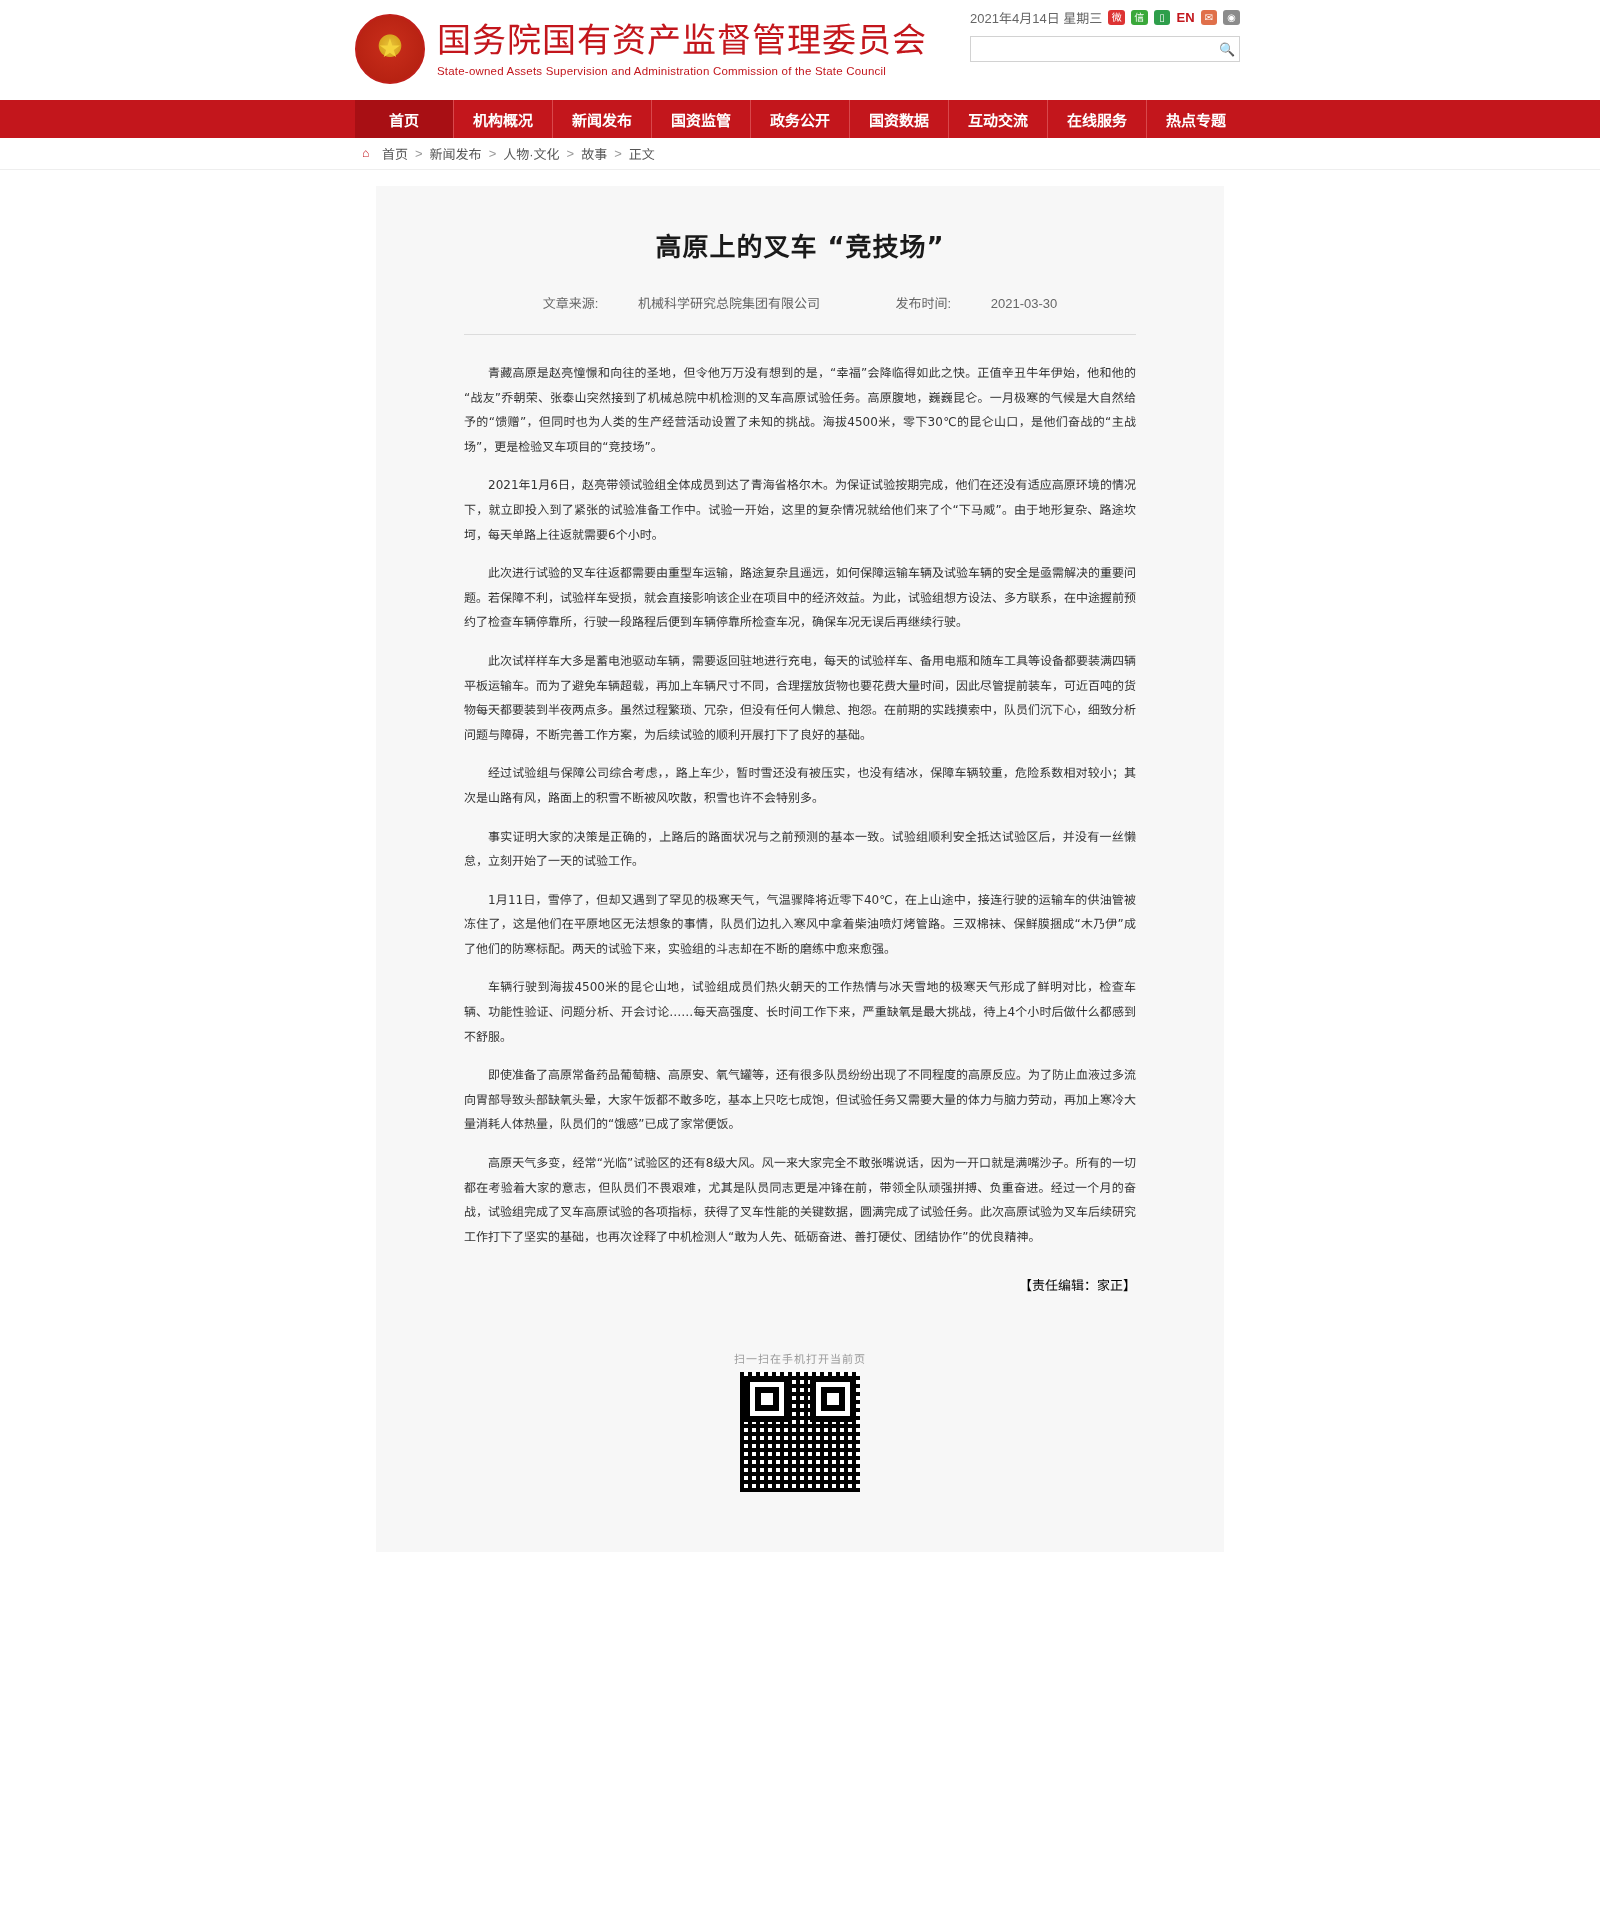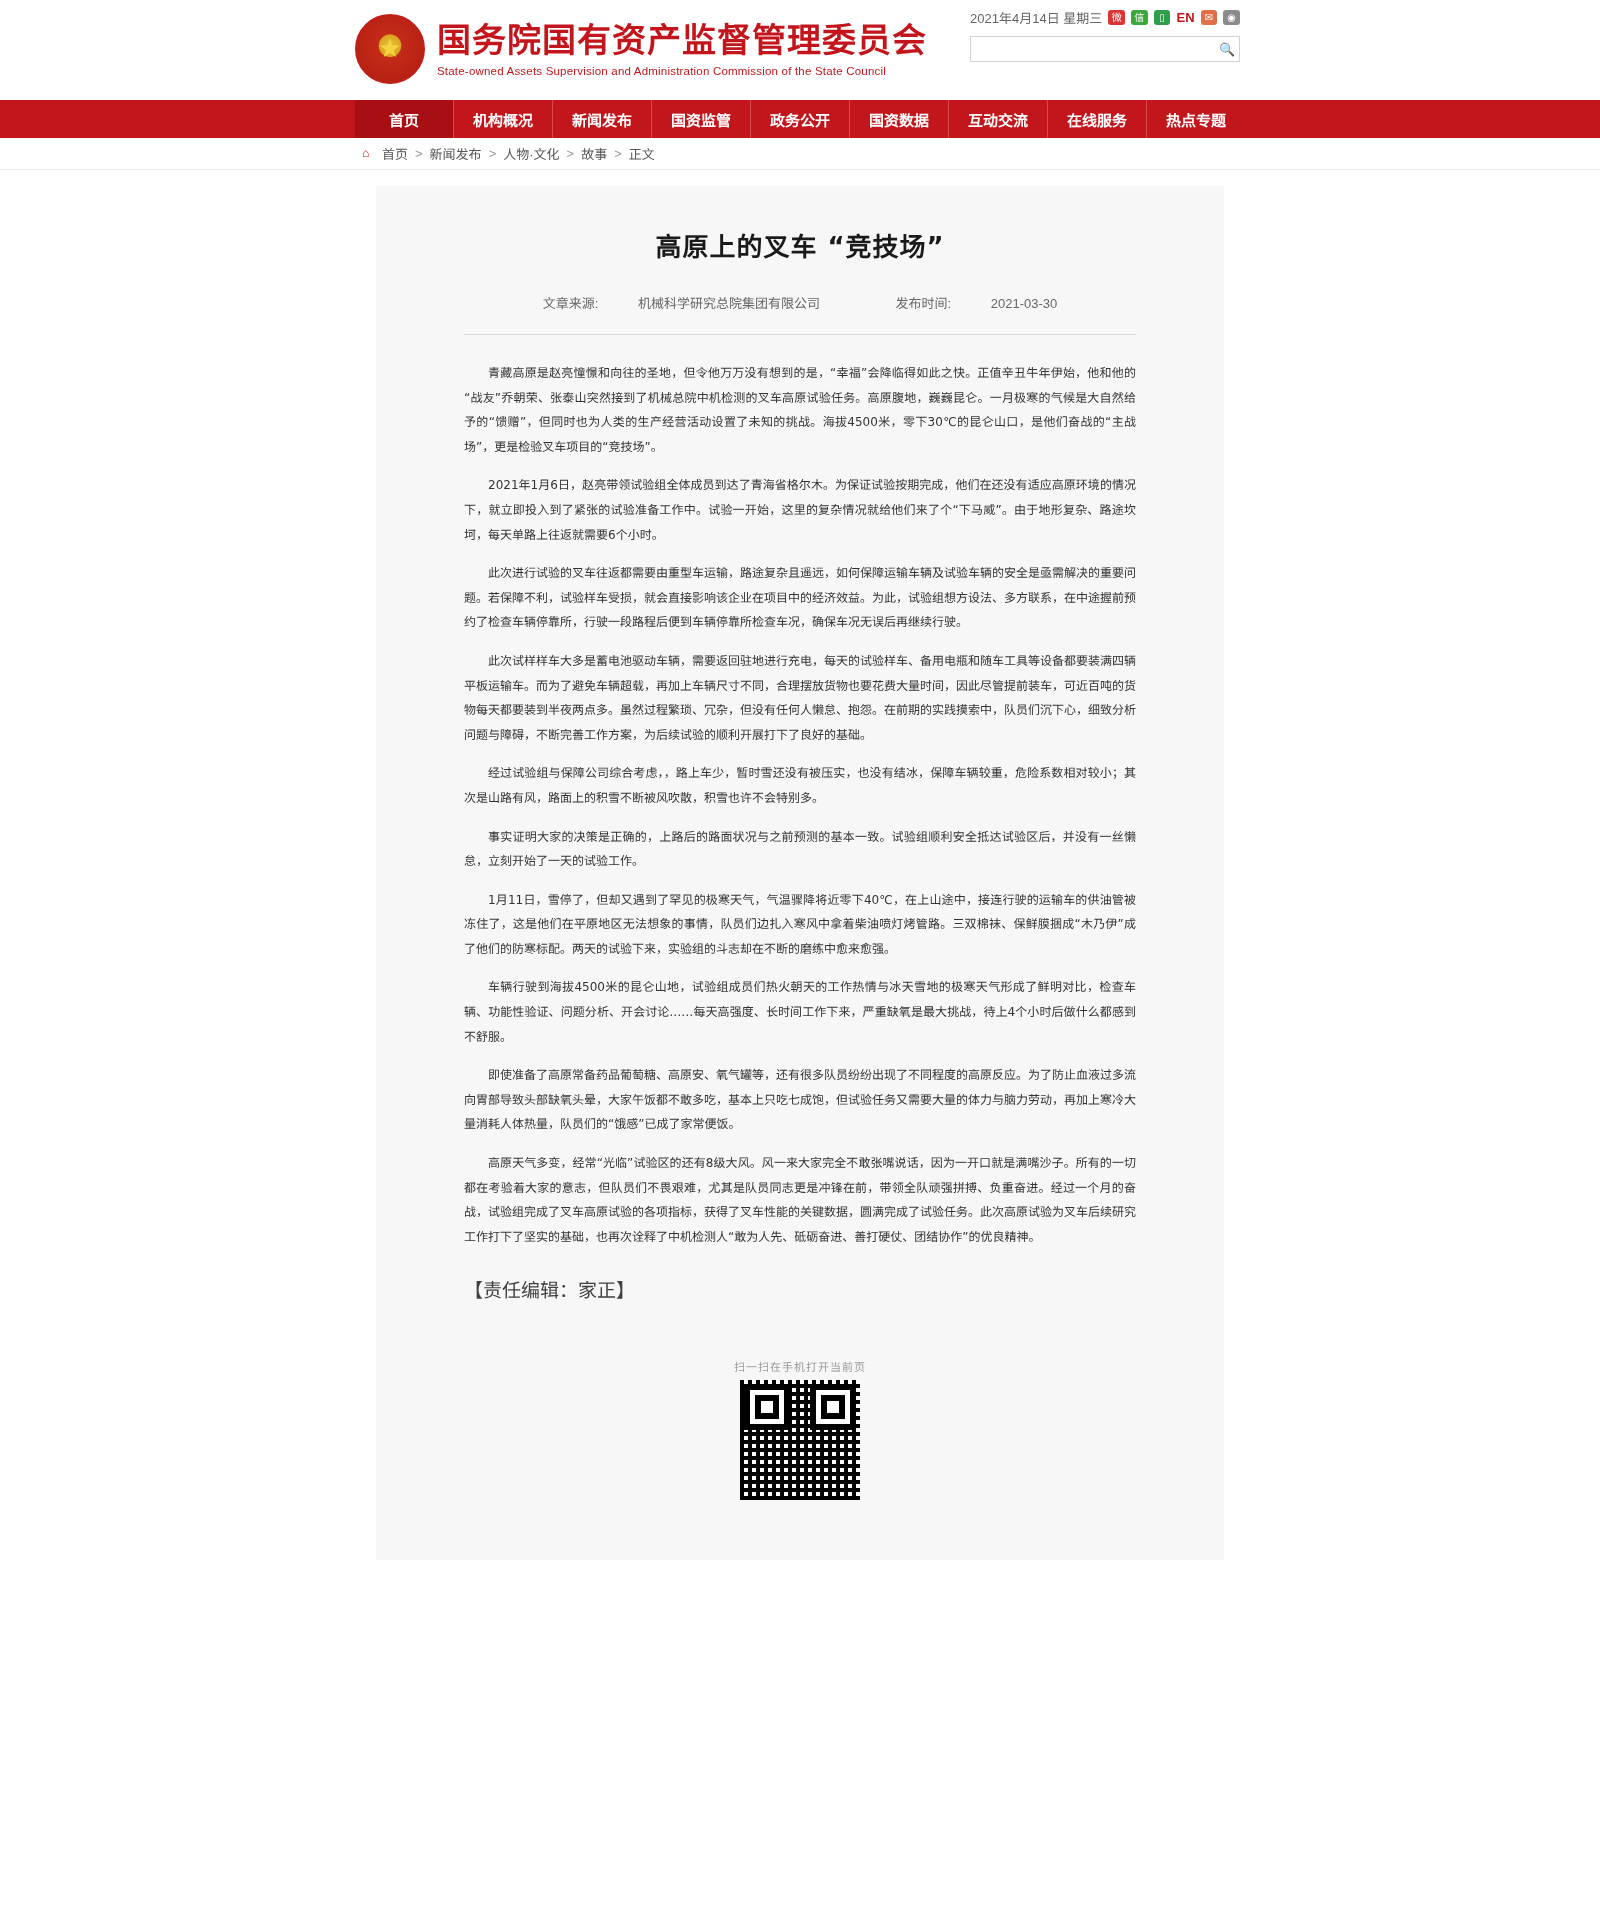--- a/index.html
+++ b/index.html
@@ -45,21 +45,21 @@
     left: 0; right: 0; top: 50%;
     transform: translateY(-52%);
     text-align: center;
     color: #f5d33c;
     font-size: 26px;
     line-height: 1;
   }
   .title-zh {
     font-family: "DejaVu Sans", sans-serif;
     font-size: 34px;
-    font-weight: bold;
+    font-weight: normal;
     color: #c3161c;
     letter-spacing: 1px;
     line-height: 1.15;
     white-space: nowrap;
   }
   .title-en {
     font-size: 11.5px;
     color: #c3161c;
     letter-spacing: 0.2px;
     margin-top: 4px;
@@ -214,23 +214,23 @@
     font-size: 12px;
     line-height: 2.05;
     color: #333;
     text-align: justify;
     text-indent: 2em;
     margin: 0 0 14px;
   }
   .editor-line {
     width: 672px;
     margin: 26px auto 0;
-    text-align: left;
-    font-size: 19px;
-    color: #404040;
+    text-align: right;
+    font-size: 13px;
+    color: #000000;
     font-family: "DejaVu Sans", sans-serif;
   }
 
   
   .qr-wrap {
     margin: 56px auto 0;
     width: 160px;
     text-align: center;
   }
   .qr-caption {

